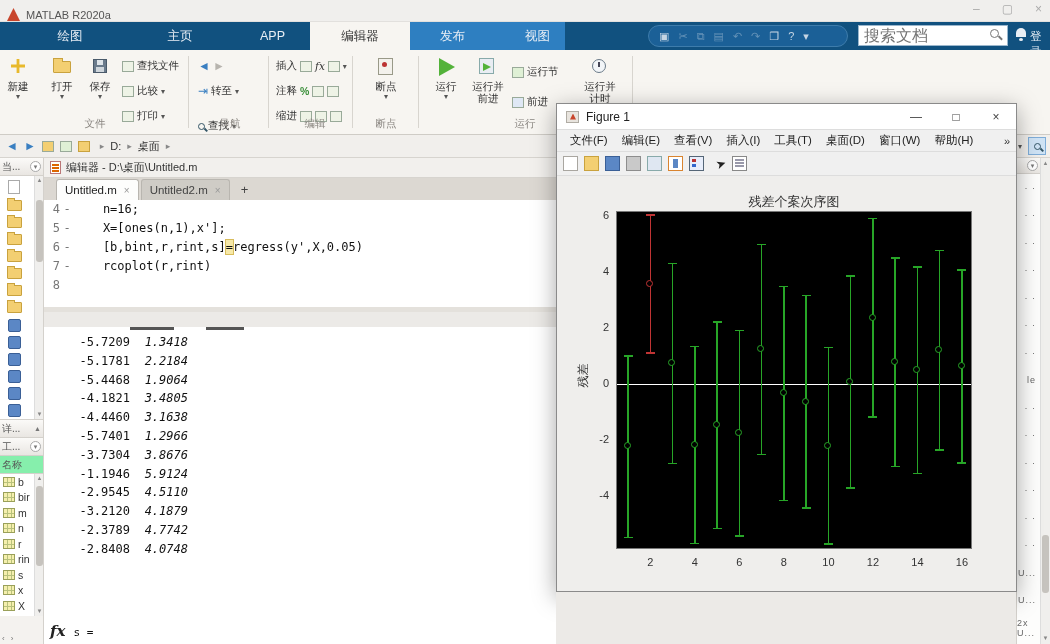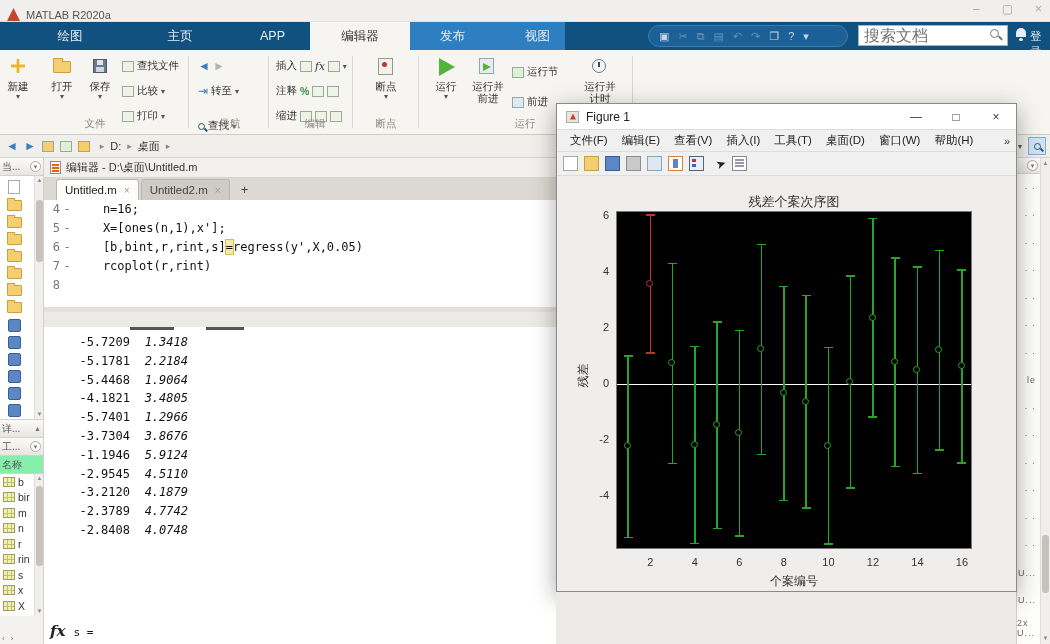--- a/index.html
+++ b/index.html
@@ -502,20 +502,24 @@
           <span class="c1">-5.1781</span>
           <span class="c2">2.2184</span>
         </div>
         <div class="cw-row">
           <span class="c1">-5.4468</span>
           <span class="c2">1.9064</span>
         </div>
         <div class="cw-row">
           <span class="c1">-4.1821</span>
           <span class="c2">3.4805</span>
+        </div>
+        <div class="cw-row">
+          <span class="c1">-4.4460</span>
+          <span class="c2">3.1638</span>
         </div>
         <div class="cw-row">
           <span class="c1">-5.7401</span>
           <span class="c2">1.2966</span>
         </div>
         <div class="cw-row">
           <span class="c1">-3.7304</span>
           <span class="c2">3.8676</span>
         </div>
         <div class="cw-row">
@@ -682,18 +686,17 @@
           <div class="ebar-dot" style="left: 296.2px; top: 153.9px; border-color: rgb(39, 165, 39);"></div>
           <div class="ebar-line" style="left: 321.8px; top: 38.4px; height: 199.8px; background: rgb(39, 165, 39);"></div>
           <div class="ebar-cap" style="left: 318.1px; top: 37.6px; background: rgb(39, 165, 39);"></div>
           <div class="ebar-cap" style="left: 318.1px; top: 237.4px; background: rgb(39, 165, 39);"></div>
           <div class="ebar-dot" style="left: 318.4px; top: 134.1px; border-color: rgb(39, 165, 39);"></div>
           <div class="ebar-line" style="left: 344.1px; top: 58px; height: 193.2px; background: rgb(39, 165, 39);"></div>
           <div class="ebar-cap" style="left: 340.4px; top: 57.2px; background: rgb(39, 165, 39);"></div>
           <div class="ebar-cap" style="left: 340.4px; top: 250.3px; background: rgb(39, 165, 39);"></div>
           <div class="ebar-dot" style="left: 340.7px; top: 150.3px; border-color: rgb(39, 165, 39);"></div>
         </div>
-      <div class="xlab" style="top:396px">个案编号</div>
     </div>
   </div>
   <div class="below-fig"></div>
 
 </div>
 
 </body></html>

